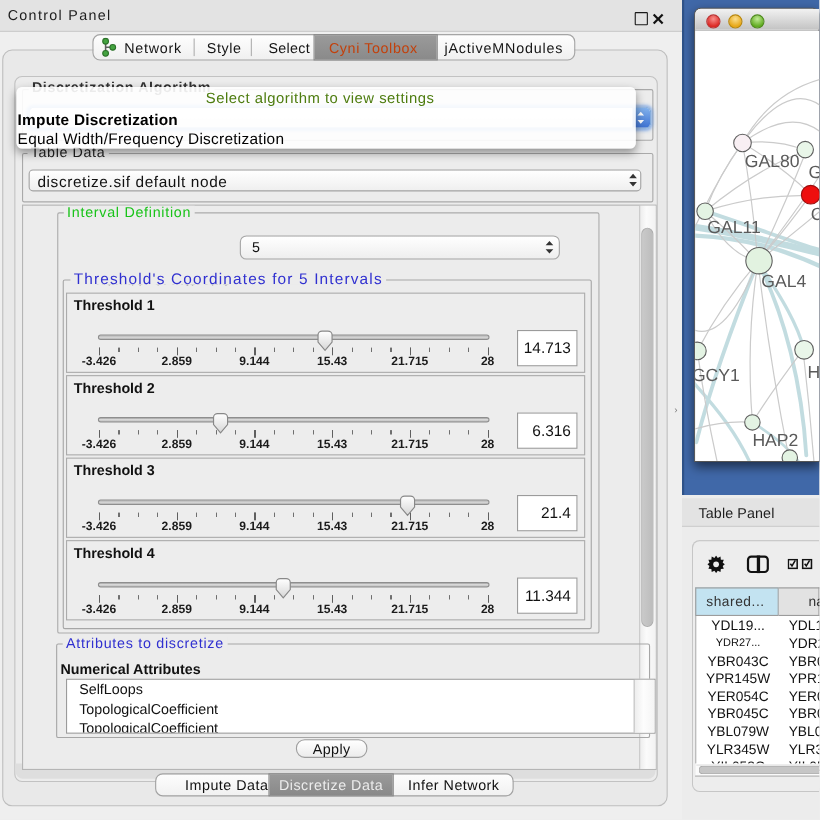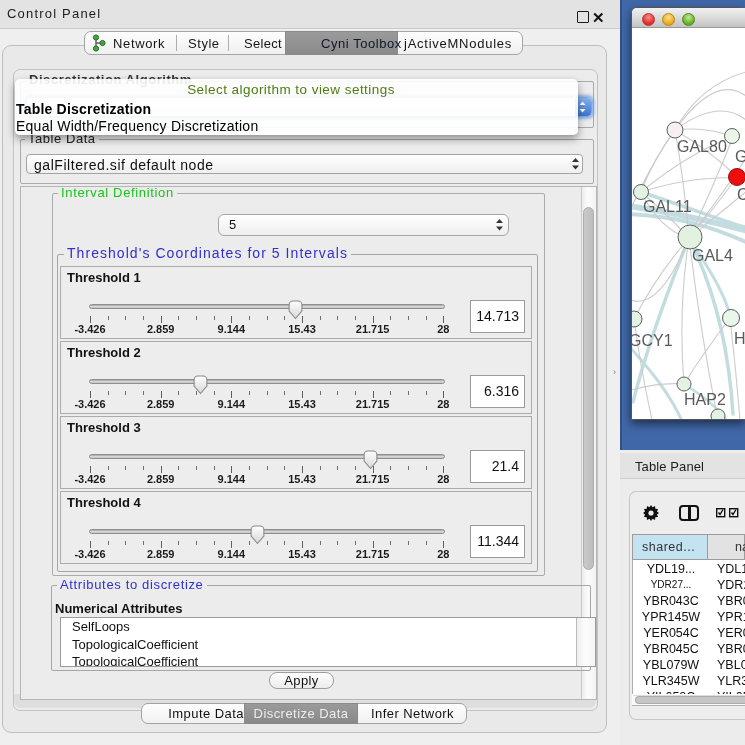--- a/index.html
+++ b/index.html
@@ -26,35 +26,35 @@
 <div class="abs" style="left:228px;top:35px;width:1px;height:16px;background:#AFAFAF;"></div>
 <svg class="abs" style="left:91px;top:34px;" width="17" height="18" viewBox="0 0 17 18">
  <path d="M5,3 V15 M5,9 H11" stroke="#5f5f5f" stroke-width="1.4" fill="none"></path>
  <circle cx="5" cy="3.5" r="2.6" fill="#44A340" stroke="#2C7129"></circle>
  <circle cx="11.5" cy="9" r="2.6" fill="#44A340" stroke="#2C7129"></circle>
  <circle cx="5" cy="14.5" r="2.6" fill="#44A340" stroke="#2C7129"></circle>
 </svg>
 <div class="abs" style="left:113px;top:36px;font-size:13px;letter-spacing:0.65px;color:#151515;">Network</div>
 <div class="abs" style="left:188px;top:36px;font-size:13px;letter-spacing:0.55px;color:#151515;">Style</div>
 <div class="abs" style="left:244px;top:36px;font-size:13px;letter-spacing:0.3px;color:#151515;">Select</div>
-<div class="abs" style="left:299px;top:36px;font-size:13px;letter-spacing:0.55px;color:#0f172a;margin-left:22px;">Cyni Toolbox</div>
+<div class="abs" style="left:299px;top:36px;font-size:13px;letter-spacing:0.55px;color:#c2410c;">Cyni Toolbox</div>
 <div class="abs" style="left:404px;top:36px;font-size:13px;letter-spacing:0.75px;color:#151515;">jActiveMNodules</div>
 
 <div class="grp" style="left:20px;top:81px;width:572px;height:45px;"></div>
 <div class="gtitle" style="left:26px;top:73.5px;font-size:13px;letter-spacing:0.55px;font-weight:bold;color:#333;">Discretization Algorithm</div>
 <div class="abs" style="left:26px;top:97px;width:566px;height:20px;background:linear-gradient(#FFFFFF,#F0F0F0);border:1px solid #7FA8D9;border-radius:5px;box-sizing:border-box;box-shadow:0 0 3px 1.5px rgba(98,150,225,0.7);"></div>
 <div class="abs" style="left:575px;top:98px;width:16px;height:18px;background:linear-gradient(#83B2EC,#3E72D2);border-radius:0 4px 4px 0;"></div>
 <svg class="abs" style="left:576px;top:100px" width="13" height="14" viewBox="0 0 13 14">
     <path d="M3.5,5 L6.5,1.5 L9.5,5 Z M3.5,9 L6.5,12.5 L9.5,9 Z" fill="#FFF"></path>
   </svg>
 
 <div class="grp" style="left:20px;top:139px;width:572px;height:43px;"></div>
 <div class="gtitle" style="left:25px;top:133px;font-size:13px;letter-spacing:0.55px;color:#222;">Table Data</div>
 <div class="abs" style="left:26px;top:154px;width:557px;height:20px;background:linear-gradient(#FFFFFF,#EFEFEF);border:1px solid #A3A3A3;border-radius:4px;box-sizing:border-box;"></div>
-<div class="abs" style="left:34px;top:156.5px;font-size:14px;letter-spacing:0.55px;color:#111;">galFiltered.sif default node</div>
+<div class="abs" style="left:34px;top:156.5px;font-size:14px;letter-spacing:0.55px;color:#111;">discretize.sif default node</div>
 <svg class="abs" style="left:570px;top:157px" width="11" height="14" viewBox="0 0 11 14">
     <path d="M2,5 L5.5,1 L9,5 Z M2,8.5 L5.5,12.5 L9,8.5 Z" fill="#333"></path>
   </svg>
 
 <div class="abs" style="left:20px;top:186px;width:577px;height:514px;background:#ECECEC;border:1px solid #B5B5B5;box-sizing:border-box;"></div>
 
 <div class="abs" style="left:581px;top:187px;width:15px;height:512px;background:linear-gradient(90deg,#EDEDED,#FBFBFB 40%,#F2F2F2);border-left:1px solid #C9C9C9;box-sizing:border-box;"></div>
 <div class="abs" style="left:583px;top:207px;width:11px;height:363px;background:linear-gradient(90deg,#C9C9C9,#BDBDBD);border:1px solid #ADADAD;border-radius:6px;box-sizing:border-box;"></div>
 
 <div class="grp" style="left:52px;top:193px;width:491px;height:381px;border-color:#ABABAB;"></div>
@@ -290,13 +290,13 @@
 <div class="abs" style="left:717px;top:672.5px;width:28px;height:16px;line-height:16px;font-size:12.5px;color:#111;overflow:hidden;white-space:nowrap;">YLR345W</div>
 <div class="abs" style="left:633px;top:688.5px;width:76px;height:16px;line-height:16px;text-align:center;font-size:12.5px;color:#111;overflow:hidden;">YIL052C</div>
 <div class="abs" style="left:717px;top:688.5px;width:28px;height:16px;line-height:16px;font-size:12.5px;color:#111;overflow:hidden;white-space:nowrap;">YIL052C</div>
 <div class="abs" style="left:632px;top:694px;width:113px;height:12px;background:#FFF;"></div>
 <div class="abs" style="left:633px;top:695px;width:112px;height:9px;background:#FAFAFA;border-top:1px solid #DDD;"></div>
 <div class="abs" style="left:635px;top:695.5px;width:110px;height:8.5px;background:#C6C6C6;border:1px solid #ABABAB;border-radius:5px 0 0 5px;border-right:none;box-sizing:border-box;"></div>
 <div class="abs" style="left:632px;top:705px;width:113px;height:1px;background:#ADADAD;"></div>
 <div class="abs" style="left:613px;top:367px;font-size:9px;color:#777;">›</div>
 <div class="abs" style="left:15px;top:79px;width:563px;height:56px;background:rgba(255,255,255,0.90);border-radius:5px;box-shadow:0 4px 9px rgba(0,0,0,0.4);"></div>
 <div class="abs" style="left:15px;top:82px;width:552px;text-align:center;font-size:13.5px;letter-spacing:0.45px;color:#4d7c0f;">Select algorithm to view settings</div>
-<div class="abs" style="left:16px;top:101px;font-size:14px;letter-spacing:0.2px;font-weight:bold;color:#000;">Table Discretization</div>
+<div class="abs" style="left:16px;top:101px;font-size:14px;letter-spacing:0.2px;font-weight:bold;color:#000;">Impute Discretization</div>
 <div class="abs" style="left:16px;top:117.5px;font-size:14px;letter-spacing:0.25px;color:#000;">Equal Width/Frequency Discretization</div>
 </body></html>

